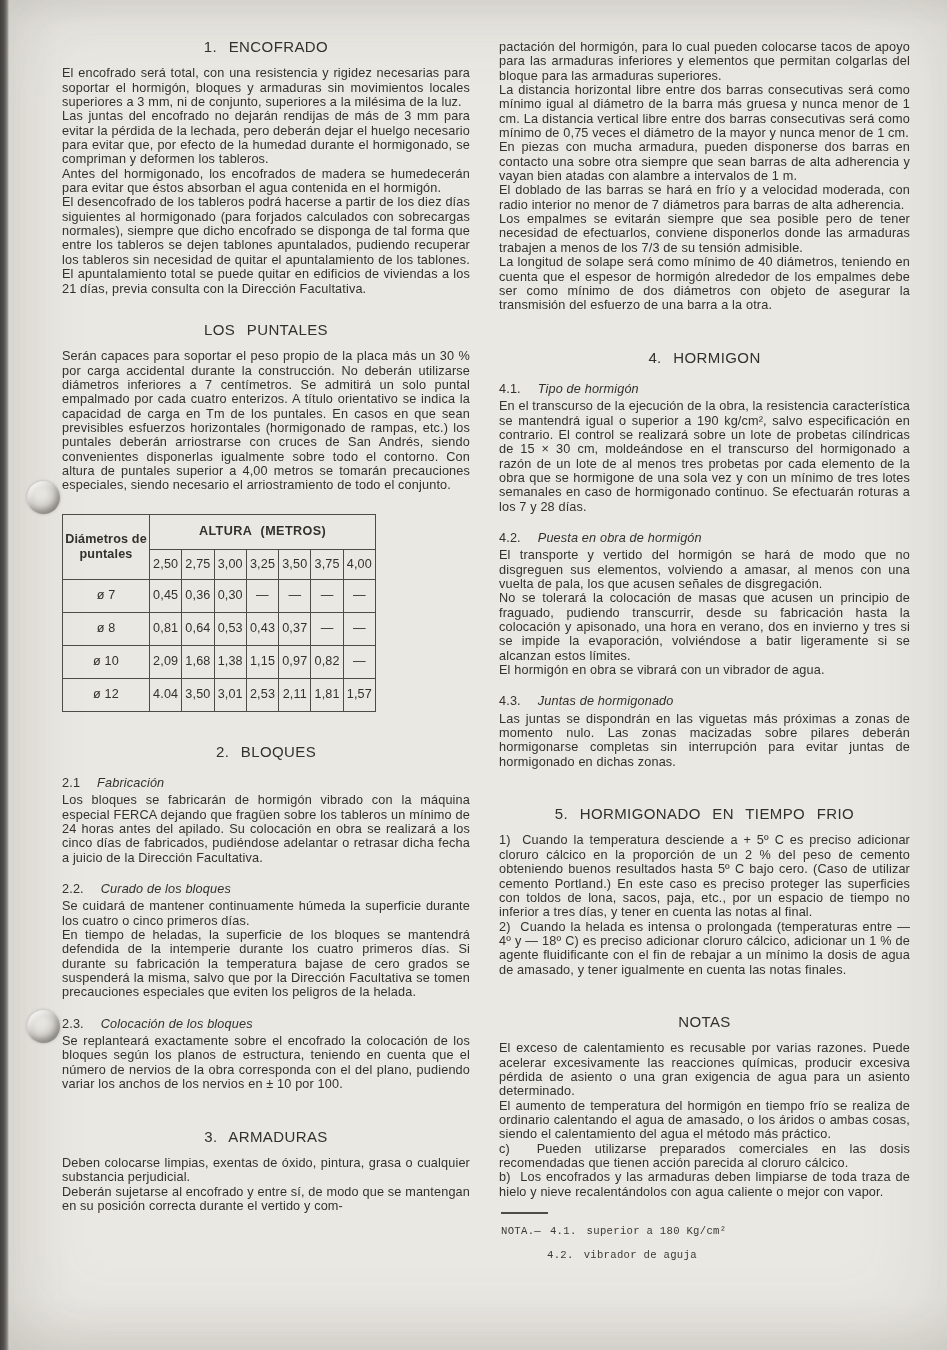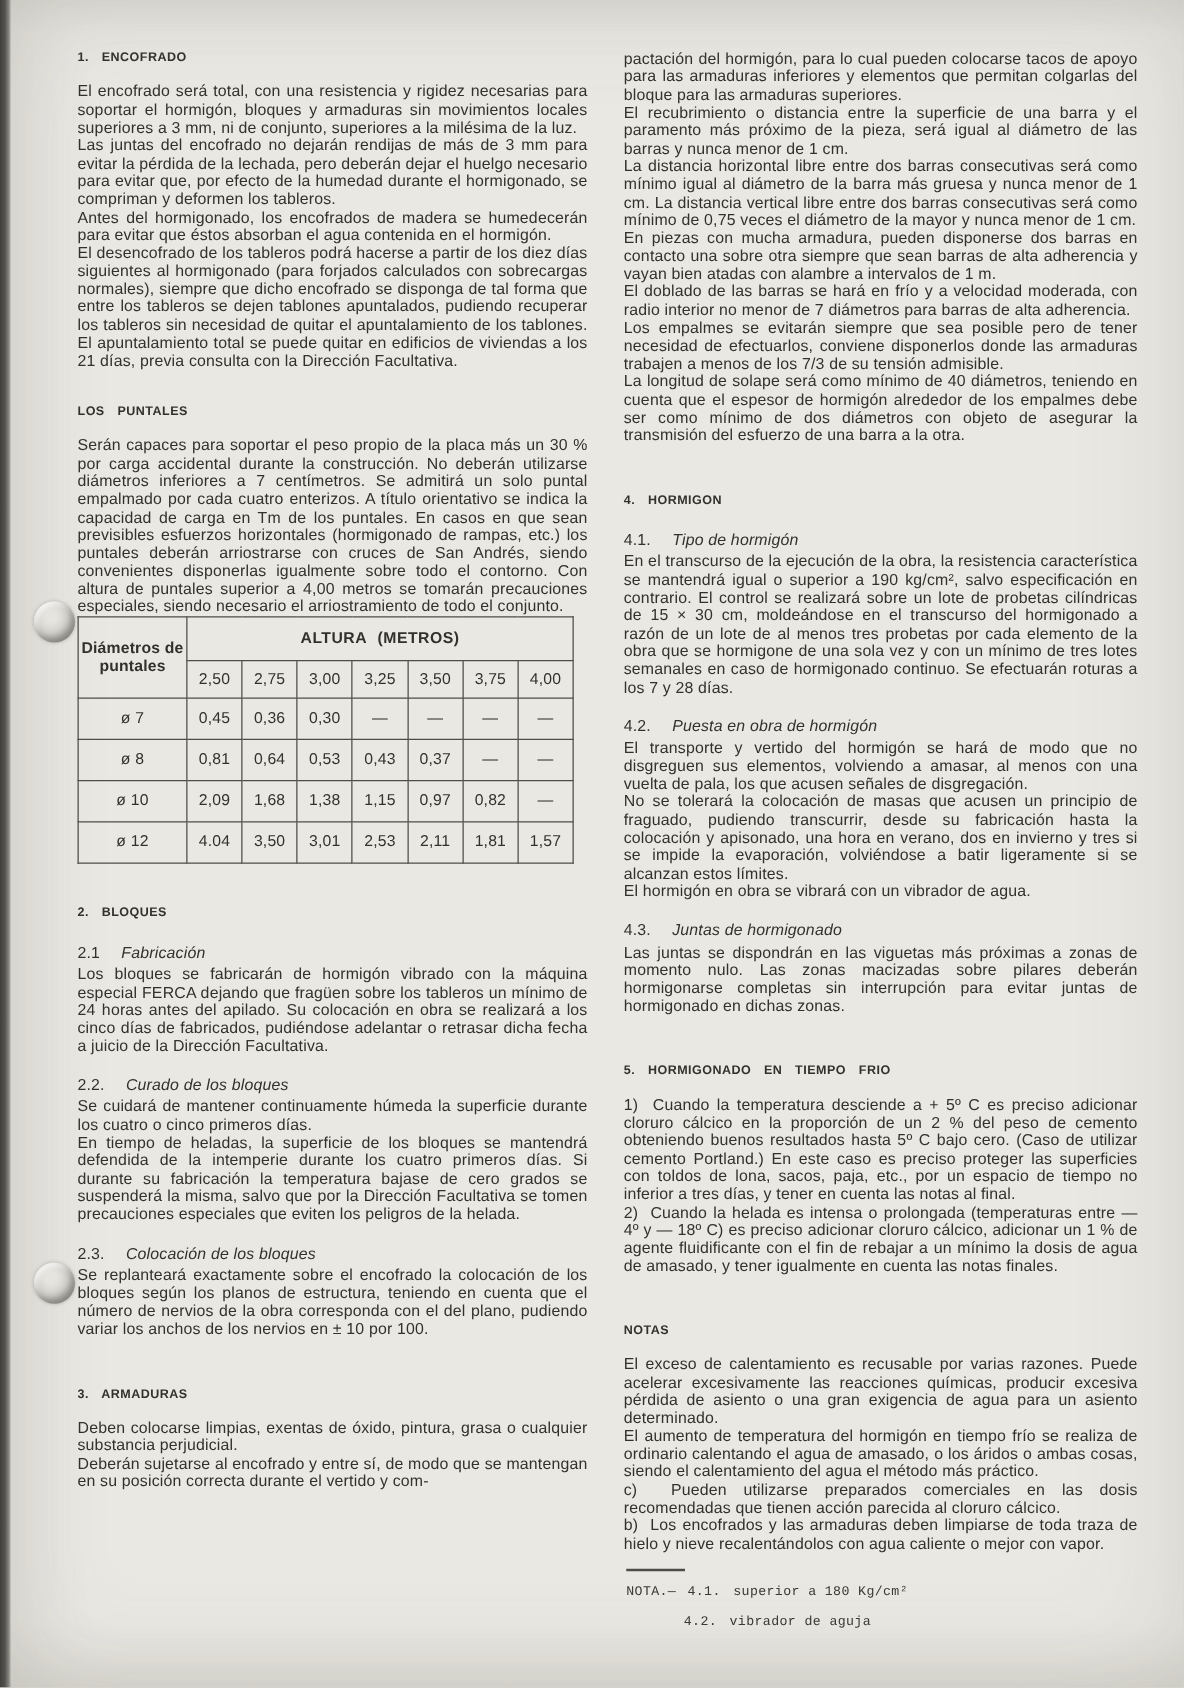--- a/index.html
+++ b/index.html
@@ -23,28 +23,28 @@
     background:radial-gradient(circle at 42% 38%,#e6e4df 15%,#cfcdc7 55%,#aaa8a2 100%);
     box-shadow:inset -3px -4px 6px rgba(82,80,74,.5), inset 2px 3px 4px rgba(255,255,255,.75), 0 0 3px rgba(110,108,102,.45);
   }
   .hole.top{top:481px;}
   .hole.bottom{top:1010px;}
 
   .col{position:absolute;top:40px;font-size:12.7px;line-height:14.35px;text-align:justify;letter-spacing:.15px;}
   .col-left{left:62px;width:408px;}
   .col-right{left:499px;width:411px;}
   p{margin:0;}
-  .h-section{font-weight:bold;font-size:10px;letter-spacing:.4px;word-spacing:7px;margin:0 0 12px;text-align:left;}
+  .h-section{font-weight:normal;font-size:15px;letter-spacing:.4px;word-spacing:7px;margin:0 0 12px;text-align:center;}
   .mt-sec{margin-top:27px;}
   .mt-sec2{margin-top:38px;}
   .sub{margin:17px 0 3px;text-align:left;}
   .sub-num{margin-right:17px;}
   .sub-title{font-style:italic;}
 
-  table.ptable{border-collapse:collapse;margin:0 0 0;table-layout:fixed;width:397px;}
+  table.ptable{border-collapse:collapse;margin:21px 0 0;table-layout:fixed;width:314px;}
   table.ptable td{border:1.5px solid #4e4c47;text-align:center;font-size:12.6px;padding:0;}
   td.corner{width:86px;font-weight:bold;font-size:12.4px;line-height:15px;padding:4px 6px;}
   td.altura{font-weight:bold;letter-spacing:.4px;word-spacing:5px;height:34px;font-size:13px;}
   tr.heights td{height:29px;}
   tr.drow td{height:32px;}
 
   .gap-after-table{height:33px;}
 
   .footnote{margin-top:13px;text-align:left;font-size:10.6px;line-height:13px;letter-spacing:.3px;color:#3b3935;}
   .footnote-rule{width:47px;height:2px;background:#4e4c47;margin:0 0 11px 2px;}
@@ -139,21 +139,20 @@
   <p class="sub"><span class="sub-num">2.3.</span><span class="sub-title">Colocación de los bloques</span></p>
   <p>Se replanteará exactamente sobre el encofrado la colocación de los bloques según los planos de estructura, teniendo en cuenta que el número de nervios de la obra corresponda con el del plano, pudiendo variar los anchos de los nervios en ± 10 por 100.</p>
 
   <p class="h-section mt-sec2">3. ARMADURAS</p>
   <p>Deben colocarse limpias, exentas de óxido, pintura, grasa o cualquier substancia perjudicial.</p>
   <p>Deberán sujetarse al encofrado y entre sí, de modo que se mantengan en su posición correcta durante el vertido y com-</p>
 </div>
 
 <div class="col col-right">
   <p>pactación del hormigón, para lo cual pueden colocarse tacos de apoyo para las armaduras inferiores y elementos que permitan colgarlas del bloque para las armaduras superiores.</p>
-  <p>El recubrimiento o distancia entre la superficie de una barra y el paramento más próximo de la pieza, será igual al diámetro de las barras y nunca menor de 1 cm.</p>
   <p>La distancia horizontal libre entre dos barras consecutivas será como mínimo igual al diámetro de la barra más gruesa y nunca menor de 1 cm. La distancia vertical libre entre dos barras consecutivas será como mínimo de 0,75 veces el diámetro de la mayor y nunca menor de 1 cm.</p>
   <p>En piezas con mucha armadura, pueden disponerse dos barras en contacto una sobre otra siempre que sean barras de alta adherencia y vayan bien atadas con alambre a intervalos de 1 m.</p>
   <p>El doblado de las barras se hará en frío y a velocidad moderada, con radio interior no menor de 7 diámetros para barras de alta adherencia.</p>
   <p>Los empalmes se evitarán siempre que sea posible pero de tener necesidad de efectuarlos, conviene disponerlos donde las armaduras trabajen a menos de los 7/3 de su tensión admisible.</p>
   <p>La longitud de solape será como mínimo de 40 diámetros, teniendo en cuenta que el espesor de hormigón alrededor de los empalmes debe ser como mínimo de dos diámetros con objeto de asegurar la transmisión del esfuerzo de una barra a la otra.</p>
 
   <p class="h-section mt-sec2">4. HORMIGON</p>
   <p class="sub"><span class="sub-num">4.1.</span><span class="sub-title">Tipo de hormigón</span></p>
   <p>En el transcurso de la ejecución de la obra, la resistencia característica se mantendrá igual o superior a 190 kg/cm², salvo especificación en contrario. El control se realizará sobre un lote de probetas cilíndricas de 15 × 30 cm, moldeándose en el transcurso del hormigonado a razón de un lote de al menos tres probetas por cada elemento de la obra que se hormigone de una sola vez y con un mínimo de tres lotes semanales en caso de hormigonado continuo. Se efectuarán roturas a los 7 y 28 días.</p>
   <p class="sub"><span class="sub-num">4.2.</span><span class="sub-title">Puesta en obra de hormigón</span></p>

